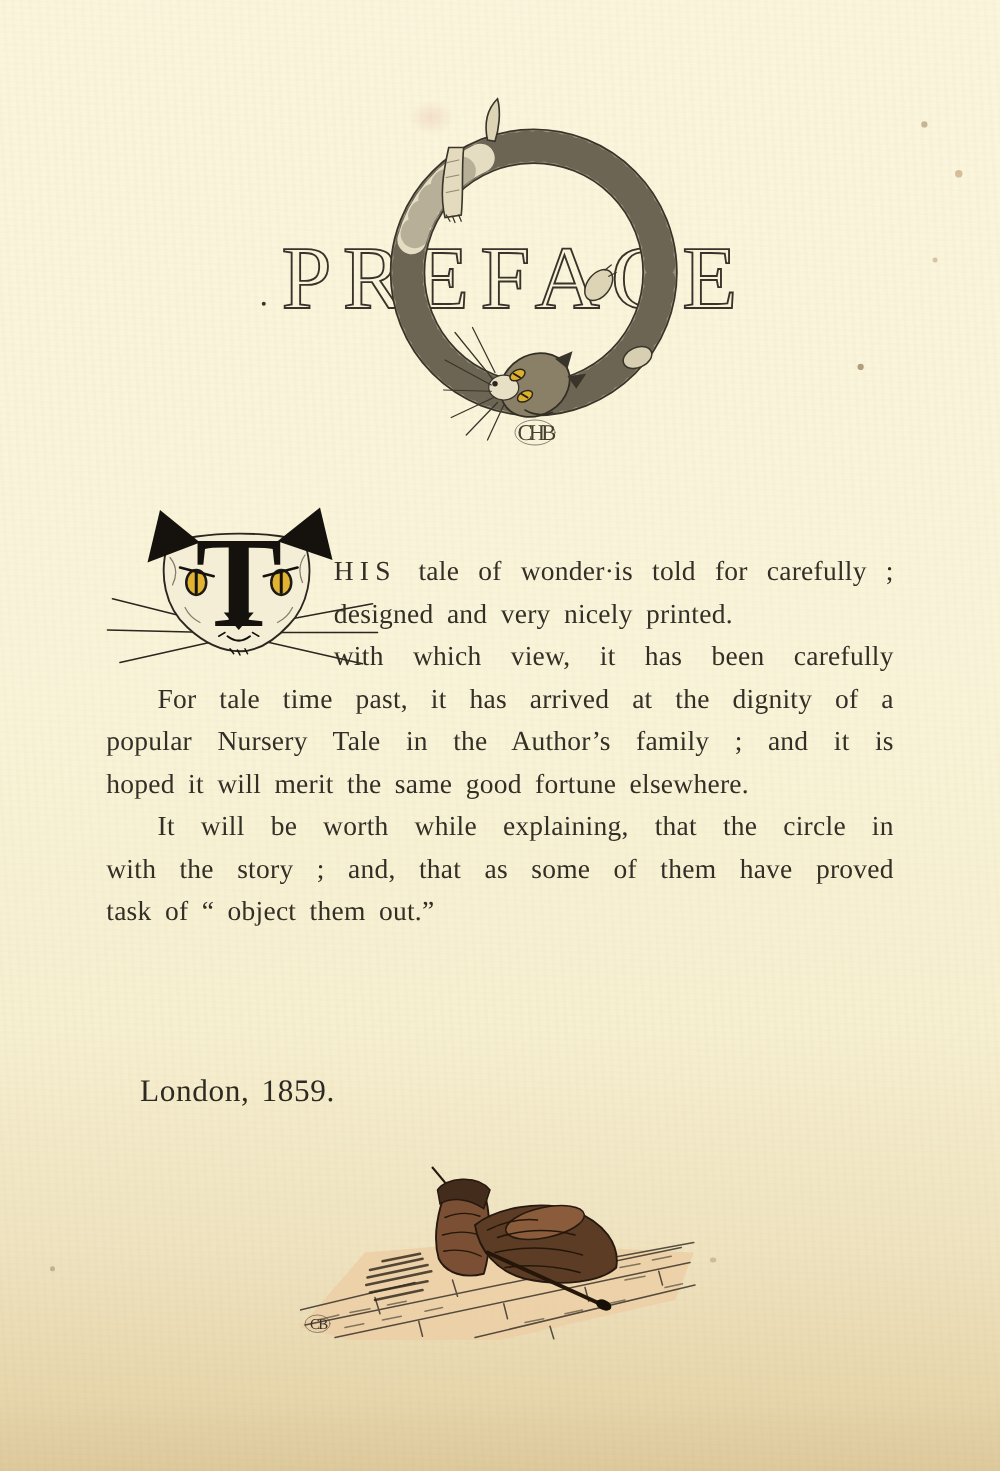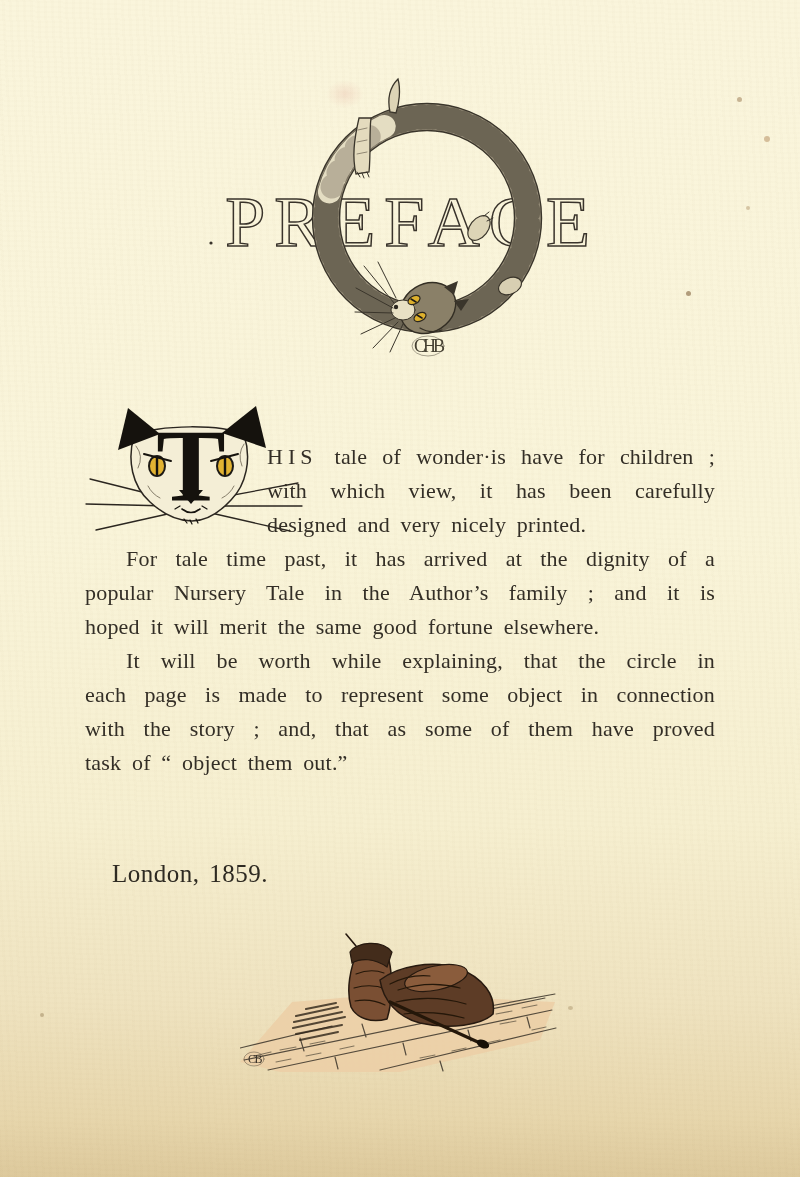--- a/index.html
+++ b/index.html
@@ -123,30 +123,29 @@
       </g>
       <g stroke="#15120d" fill="none">
         <path d="M98,107 Q107,114 116,107" stroke-width="1.6"></path>
         <path d="M100,117 l3,4 M106,118 l2,4 M112,117 l2,4" stroke-width="1.2"></path>
         <path d="M96,104 l-5,3 M118,104 l5,3" stroke-width="1.2"></path>
       </g>
     </g>
   </svg>
 
   <div class="bodytext">
-    <div class="line just p1"><span class="firstword">HIS</span> <span>tale of wonder·is have for children ;</span></div>
+    <div class="line just p1"><span class="firstword">HIS</span> <span>tale of wonder·is told for carefully ;</span></div>
+    <div class="line lastline p1">designed and very nicely printed.</div>
     <div class="line just p1">with which view, it has been carefully</div>
-    <div class="line lastline p1">designed and very nicely printed.</div>
 
     <div class="line just indent">For tale time past, it has arrived at the dignity of a</div>
     <div class="line just">popular Nursery Tale in the Author’s family ; and it is</div>
     <div class="line lastline">hoped it will merit the same good fortune elsewhere.</div>
 
     <div class="line just indent">It will be worth while explaining, that the circle in</div>
-    <div class="line just">each page is made to represent some object in connection</div>
     <div class="line just">with the story ; and, that as some of them have proved</div>
     <div class="line lastline">task of “ object them out.”</div>
   </div>
 
   <div class="dateline">London, 1859.</div>
 
   <svg class="boots-art" viewBox="0 0 320 162">
     <g class="eng">
       <polygon points="0,152 52,92 150,84 315,92 300,130 160,162 40,162" fill="#ecd0a8" opacity="0.95"></polygon>
       <g stroke="#3b342a" stroke-width="1.2" opacity="0.85" fill="none">

